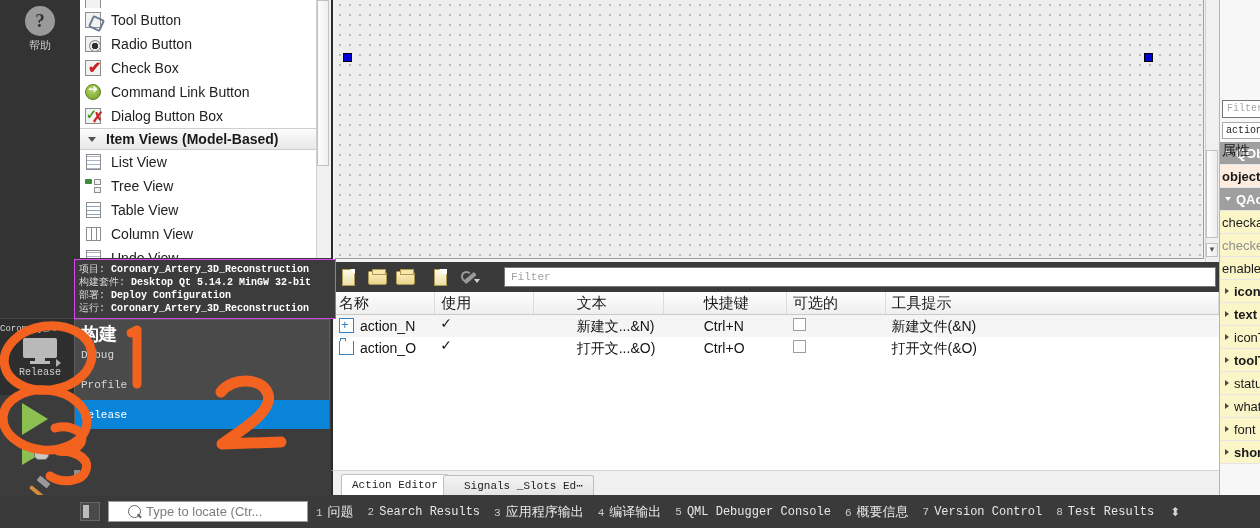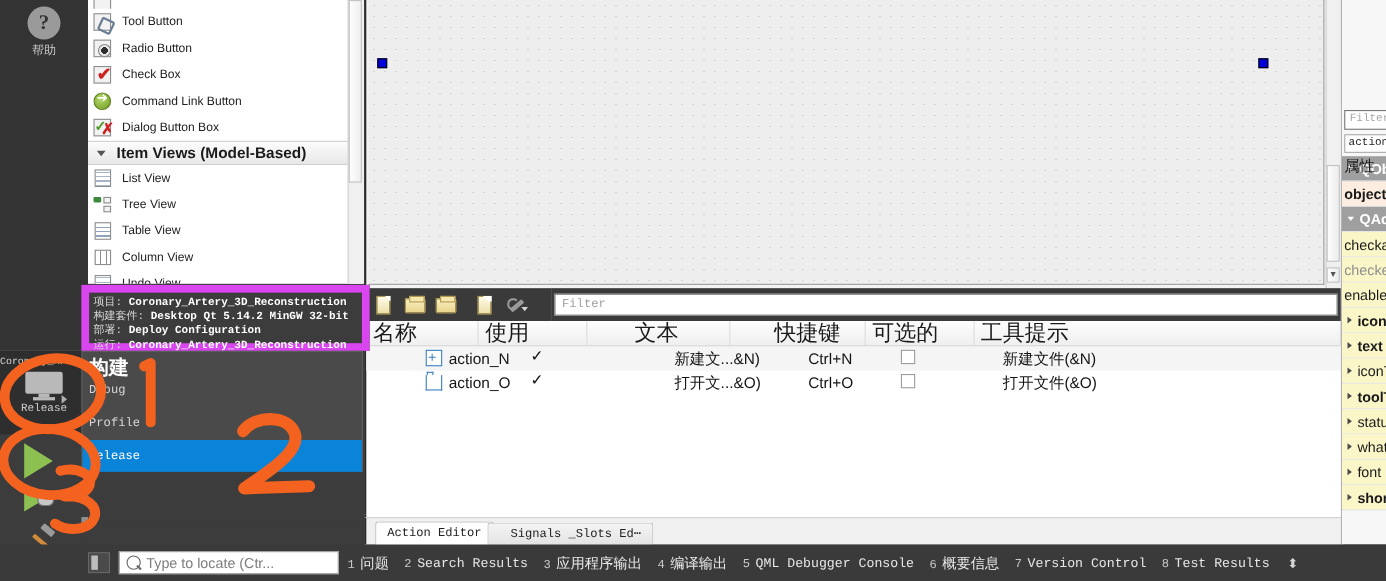--- a/index.html
+++ b/index.html
@@ -111,21 +111,21 @@
 
   
   #widgetbox {
     left: 80px; top: 0; width: 250px; height: 258px;
     background: #ffffff;
     border-right: 1px solid #9c9c9c;
     overflow: hidden;
   }
   .wb-row {
     height: 24px; display: flex; align-items: center;
-    padding-left: 4px; font-size: 11px; color: #222;
+    padding-left: 4px; font-size: 14px; color: #222;
     box-sizing: border-box;
   }
   .wb-row.partial-top { height: 8px; overflow: hidden; }
   .wb-icon {
     width: 20px; height: 18px; margin-right: 7px; flex: 0 0 20px;
     position: relative;
   }
   .wb-cat {
     height: 22px; display: flex; align-items: center;
     background: linear-gradient(#fcfcfc, #e8e8e8);
@@ -271,25 +271,25 @@
     color: #a0a0a0; padding: 3px 0 0 6px;
   }
 
   
   #ae-table { left: 331px; top: 292px; width: 888px; height: 176px; background:#fff;
               border-left:2px solid #2b2b2b; box-sizing:border-box; }
   .ae-head {
     display: flex; height: 22px; align-items: flex-end;
     background: linear-gradient(#fdfdfd,#efefef);
     border-bottom: 1px solid #c9c9c9;
-    font-size: 20px; color: #1a1a1a;
+    font-size: 15px; color: #1a1a1a;
   }
   .ae-head > div { box-sizing:border-box; padding-left:6px;
                    border-right: 1px solid #dcdcdc; height:22px; line-height:22px; }
-  .ae-row { display:flex; height:22px; align-items:center; font-size:14px; color:#141414;padding-left:48px; }
+  .ae-row { display:flex; height:22px; align-items:center; font-size:14px; color:#141414; }
   .ae-row.alt { background: #f5f5f5; }
   .ae-row > div { box-sizing:border-box; padding-left:6px; height:22px; line-height:22px; }
   .c-name { width: 110px; }
   .c-used { width: 106px; }
   .c-text { width: 100px; margin-left: 37px; }
   .c-short { width: 96px; margin-left: 34px; }
   .c-ckbl { width: 106px; }
   .c-tip  { width: 360px; }
   .row-ico {
     display:inline-block; width:13px; height:13px; margin-right:6px;
@@ -360,21 +360,21 @@
   .rp-row.yellow.dim { color:#8f8f8f; }
   .rp-tri-down { width:0;height:0;margin:0 5px 0 3px;
     border-top:4px solid #ffffff;border-left:3.5px solid transparent;border-right:3.5px solid transparent;}
   .rp-tri-right { width:0;height:0;margin:0 5px 0 3px;
     border-left:4px solid #4a4a4a;border-top:3.5px solid transparent;border-bottom:3.5px solid transparent;}
   .rp-spacer { width:11px; }
 
   
   #tooltip {
     left: 74px; top: 259px; width: 262px; height: 60px;
-    background: #3c3c3c; border: 7px solid #d946ef;
+    background: #3c3c3c; border: 1px solid #d946ef;
     padding: 3px 0 0 4px; box-sizing: border-box;
   }
   .tt-line {
     font-family: "Liberation Mono", monospace; font-size: 10px;
     color: #d9d9d9; line-height: 13px; white-space: nowrap;
   }
   .tt-line b { color: #ffffff; font-weight: bold; }
 
   
   #ctxmenu {
@@ -402,21 +402,21 @@
   }
   #sb-toggle {
     left: 80px; top: 502px; width: 20px; height: 19px;
     background: #4a4a4a; border:1px solid #666; box-sizing:border-box;
   }
   #sb-toggle::after{content:"";position:absolute;left:2px;top:2px;width:6px;height:13px;
     background:#bdbdbd;}
   #sb-search {
     left: 108px; top: 501px; width: 200px; height: 21px;
     background: #ffffff; border:1px solid #9a9a9a; box-sizing:border-box;
-    display:flex; align-items:center; padding-left:6px;
+    display:flex; align-items:center; padding-left:19px;
   }
   .mag {
     width:11px;height:11px;border:1.6px solid #666;border-radius:50%;
     position:relative; margin-right:5px; flex:0 0 11px;
   }
   .mag::after{content:"";position:absolute;left:8px;top:9px;width:5px;height:1.6px;
     background:#666;transform:rotate(45deg);}
   #sb-search span { font-size:13px; color:#7c7c7c; }
   #sb-items {
     left: 316px; top: 495px; height: 33px;

